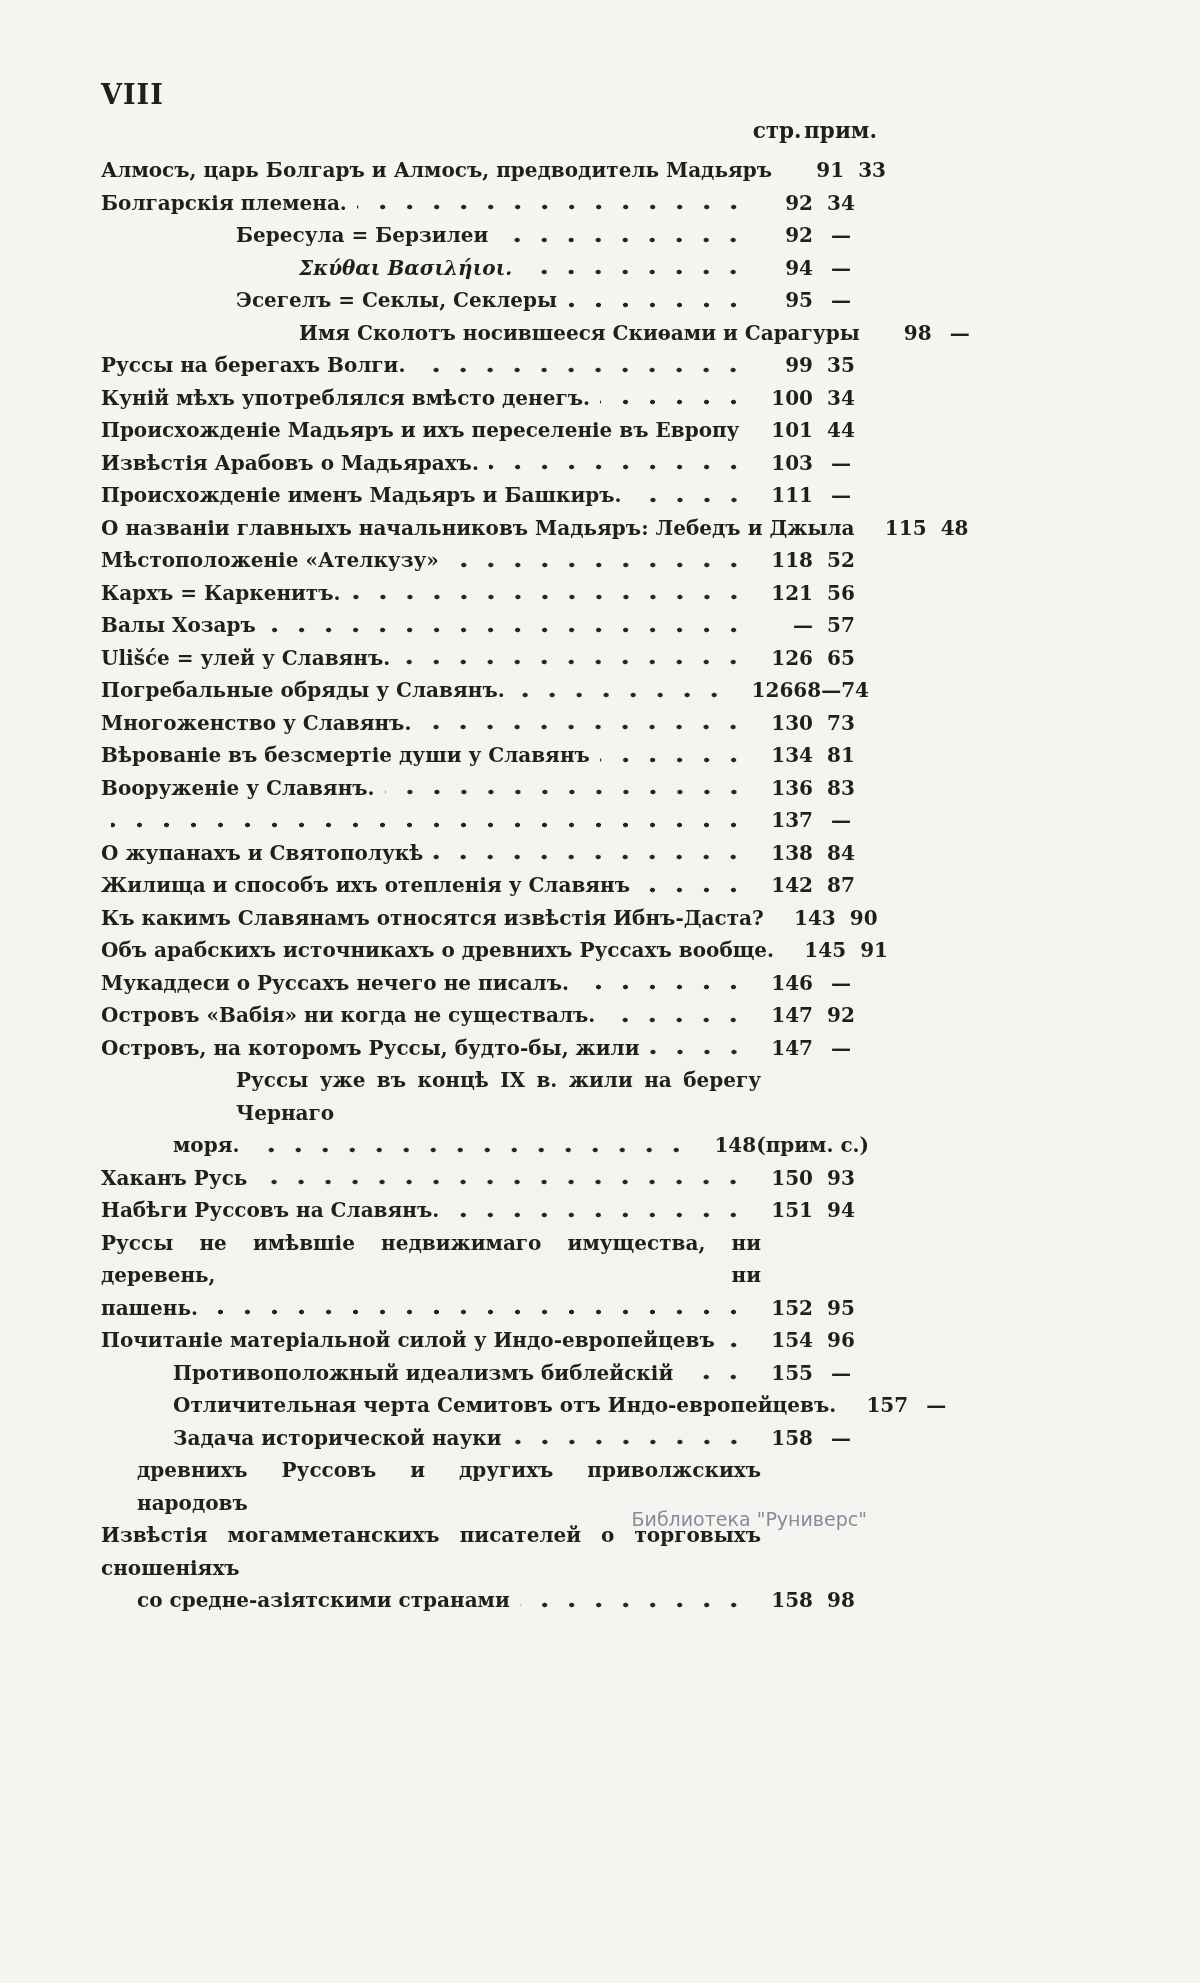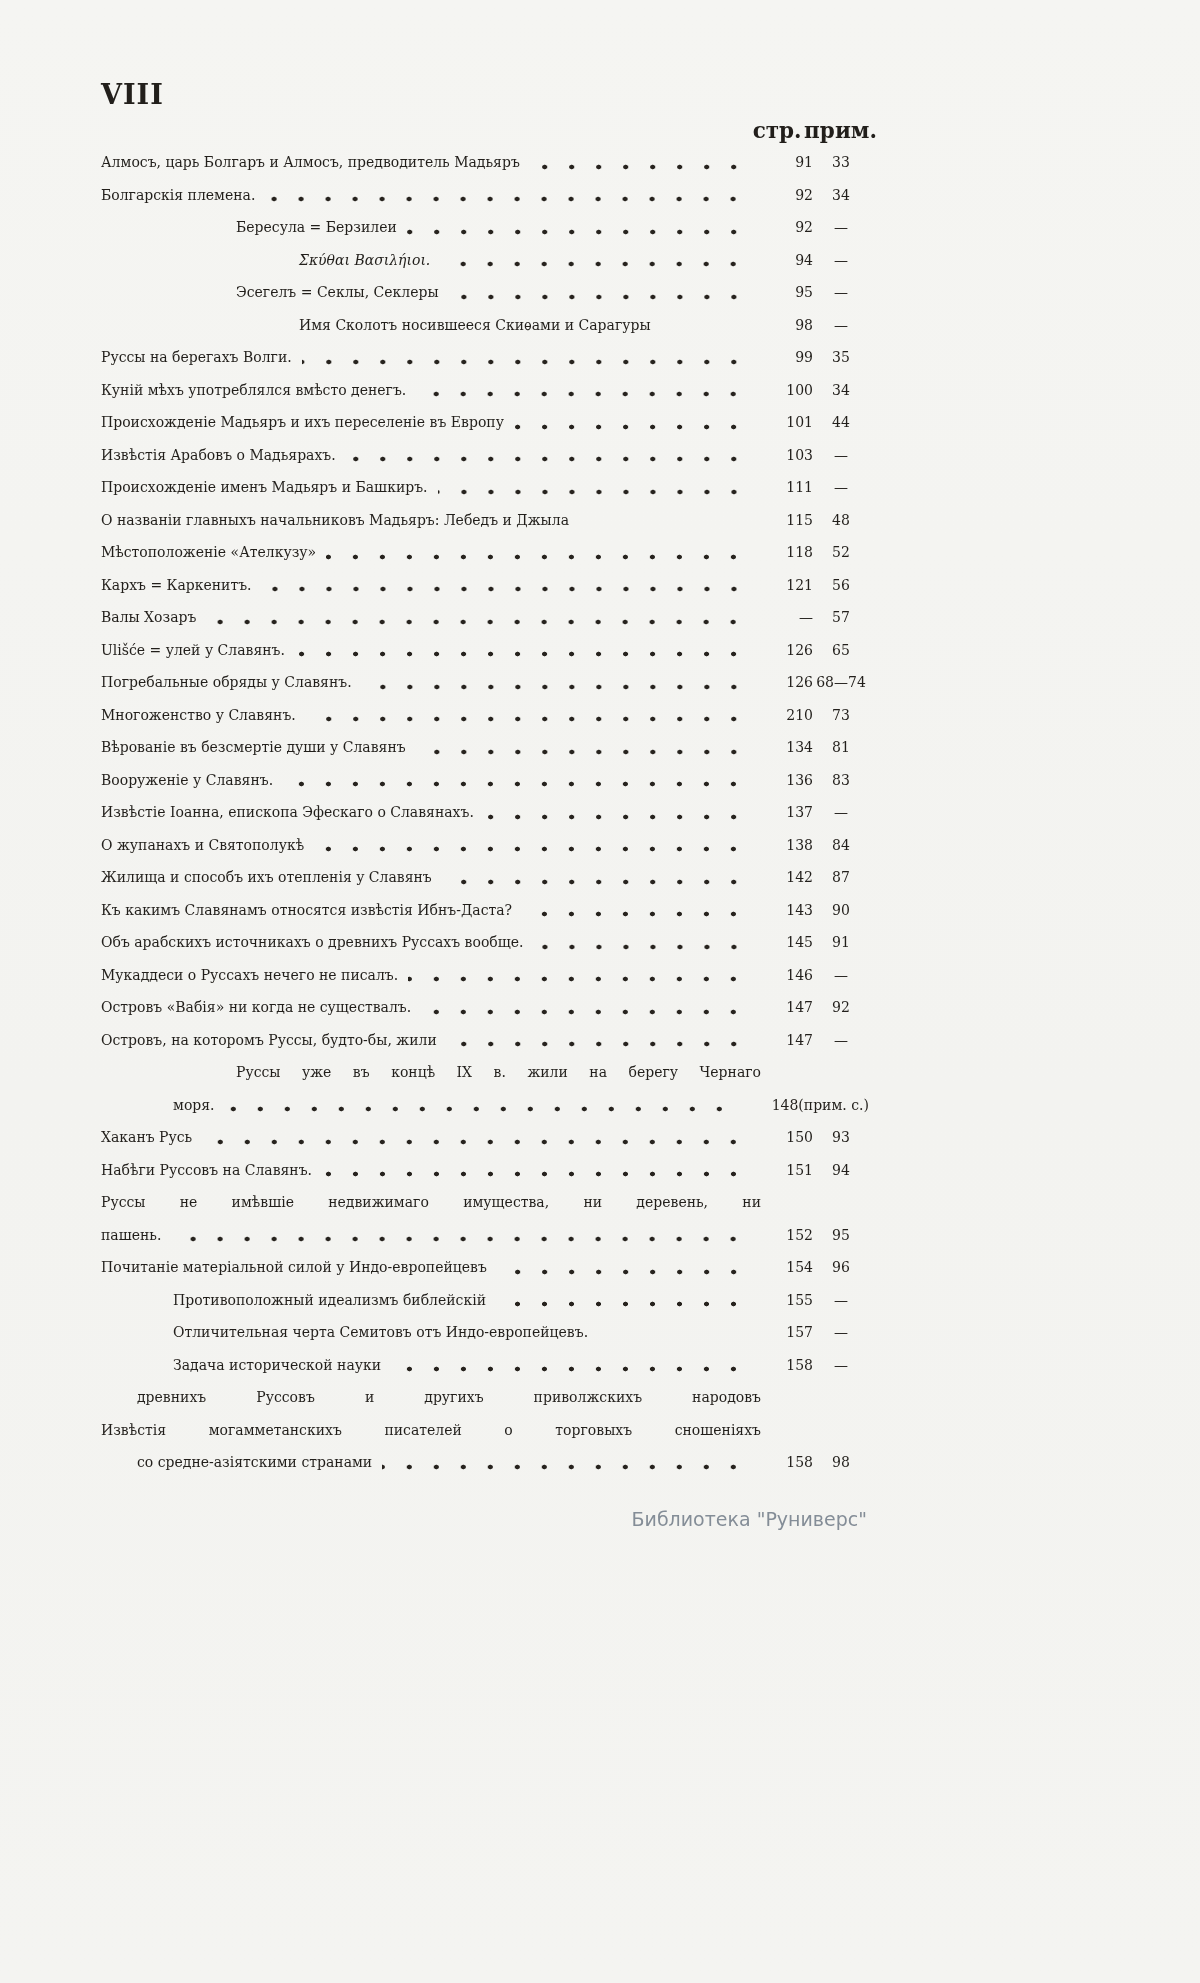--- a/index.html
+++ b/index.html
@@ -32,23 +32,23 @@
   .colhead {
     display: flex;
     justify-content: flex-end;
     align-items: baseline;
     font-size: 21.5px;
     font-weight: bold;
     line-height: 30px;
     margin-top: 4px;
   }
   .toc {
-    margin-top: 0;
-    font-size: 14px;
-    font-weight: normal;
+    margin-top: 8px;
+    font-size: 20px;
+    font-weight: bold;
     line-height: 32.5px;
   }
   .row { }
   .line.full {
     margin-right: 122px;
   }
   .just {
     text-align: justify;
     text-align-last: justify;
   }
@@ -249,21 +249,21 @@
             <span class="t i0">Погребальные обряды у Славянъ.</span>
             <span class="leader"></span>
             <span class="pg">126</span>
             <span class="nt">68—74</span>
           </div>
         </div>
         <div class="row">
           <div class="line lastline">
             <span class="t i0">Многоженство у Славянъ.</span>
             <span class="leader"></span>
-            <span class="pg">210</span>
+            <span class="pg">130</span>
             <span class="nt">73</span>
           </div>
         </div>
         <div class="row">
           <div class="line lastline">
             <span class="t i0">Вѣрованіе въ безсмертіе души у Славянъ</span>
             <span class="leader"></span>
             <span class="pg">134</span>
             <span class="nt">81</span>
           </div>
@@ -271,21 +271,20 @@
         <div class="row">
           <div class="line lastline">
             <span class="t i0">Вооруженіе у Славянъ.</span>
             <span class="leader"></span>
             <span class="pg">136</span>
             <span class="nt">83</span>
           </div>
         </div>
         <div class="row">
           <div class="line lastline">
-            <span class="t i0">Извѣстіе Іоанна, епископа Эфескаго о Славянахъ.</span>
             <span class="leader"></span>
             <span class="pg">137</span>
             <span class="nt">—</span>
           </div>
         </div>
         <div class="row">
           <div class="line lastline">
             <span class="t i0">О жупанахъ и Святополукѣ</span>
             <span class="leader"></span>
             <span class="pg">138</span>

